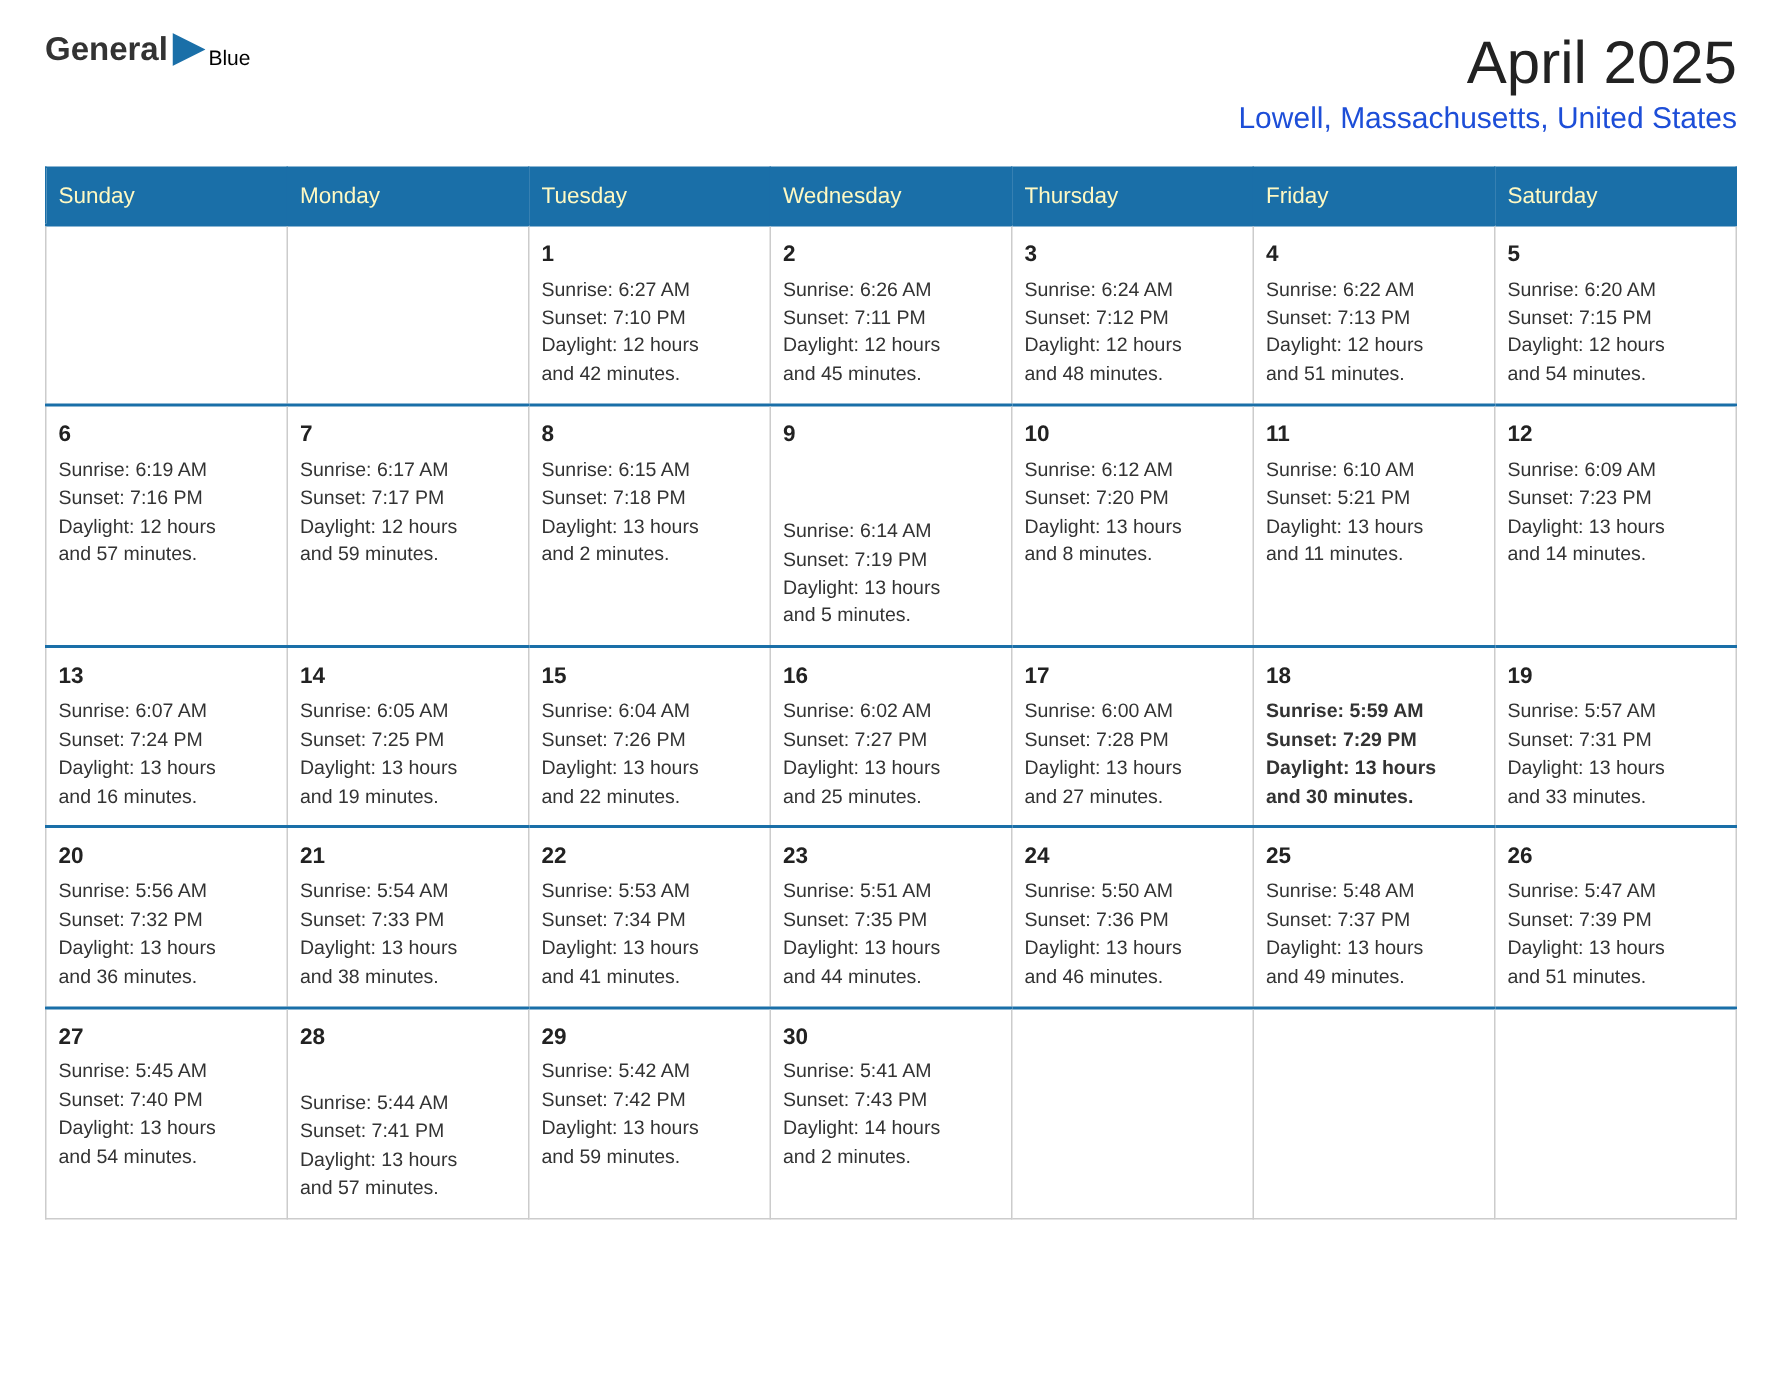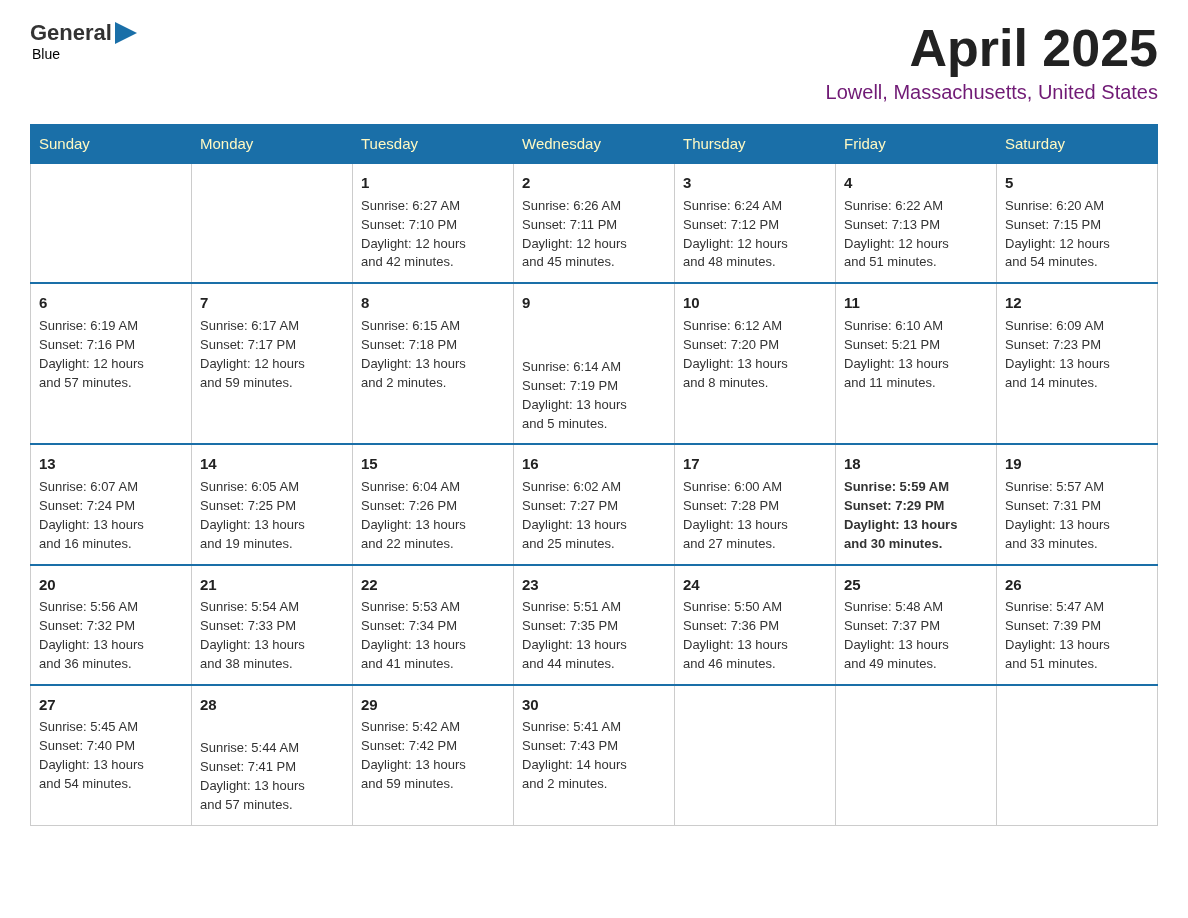--- a/index.html
+++ b/index.html
@@ -22,39 +22,39 @@
       font-weight: bold;
       color: #333;
     }
     .logo-text-blue {
       font-size: 14px;
       font-weight: normal;
       color: #000000;
     }
     .logo-block {
       display: flex;
-      flex-direction: column;
-      align-items: flex-start;
+      flex-direction: row;
+      align-items: flex-end;
     }
     .logo-row1 {
       display: flex;
       align-items: center;
     }
     .title-block {
       text-align: right;
     }
     .month-title {
-      font-size: 52px;
-      font-weight: bold;
+      font-size: 40px;
+      font-weight: normal;
       color: #222;
       line-height: 1.1;
     }
     .location-title {
       font-size: 20px;
-      color: #701a75;
+      color: #1d4ed8;
       margin-top: 4px;
     }
     .calendar {
       width: 100%;
       border-collapse: collapse;
       table-layout: fixed;
     }
     .calendar th {
       background-color: #1a6fa8;
       color: #fef9c3;

